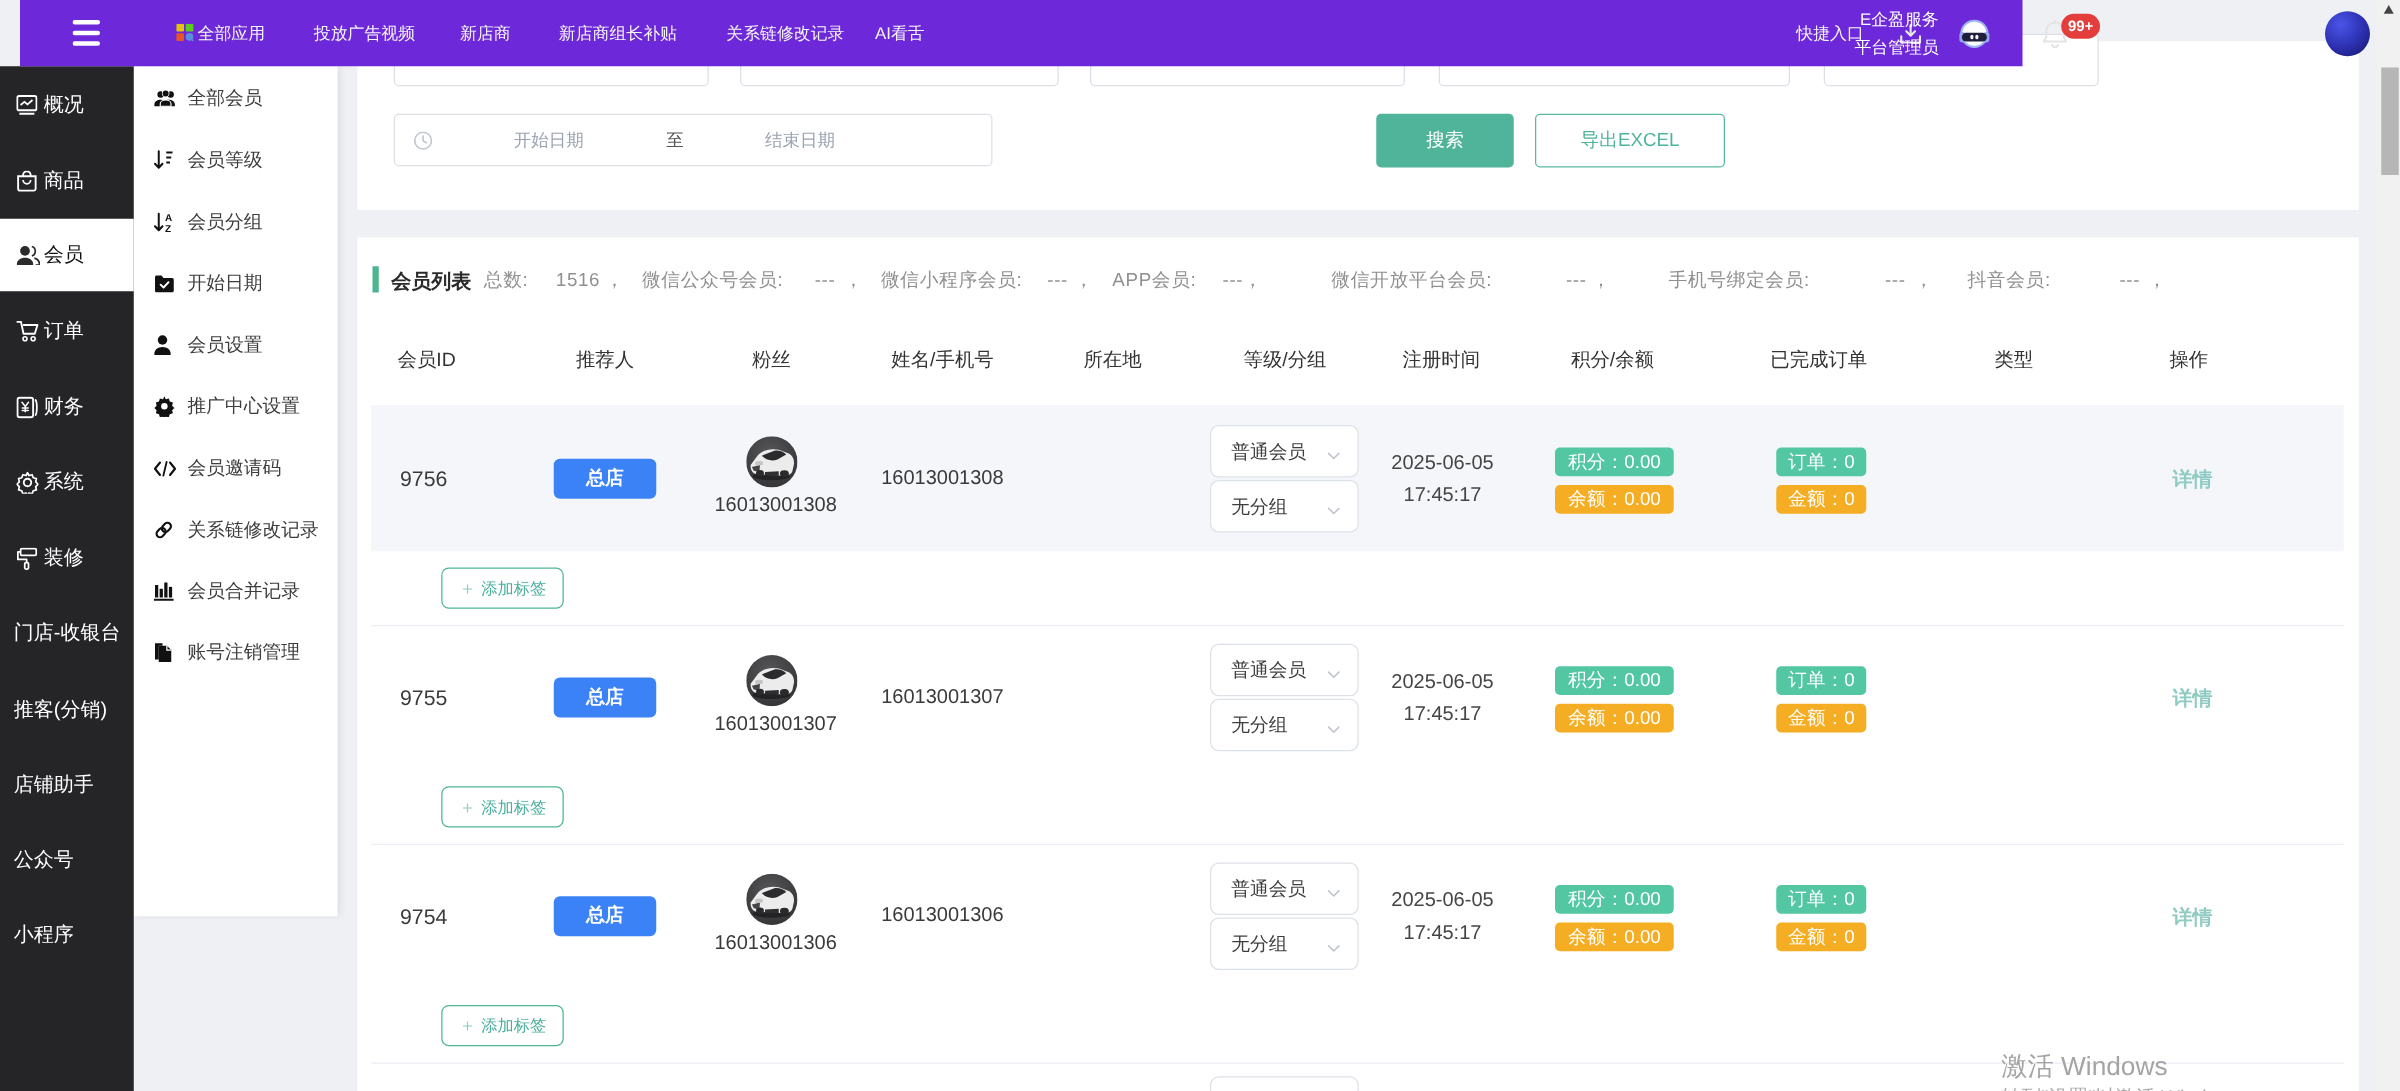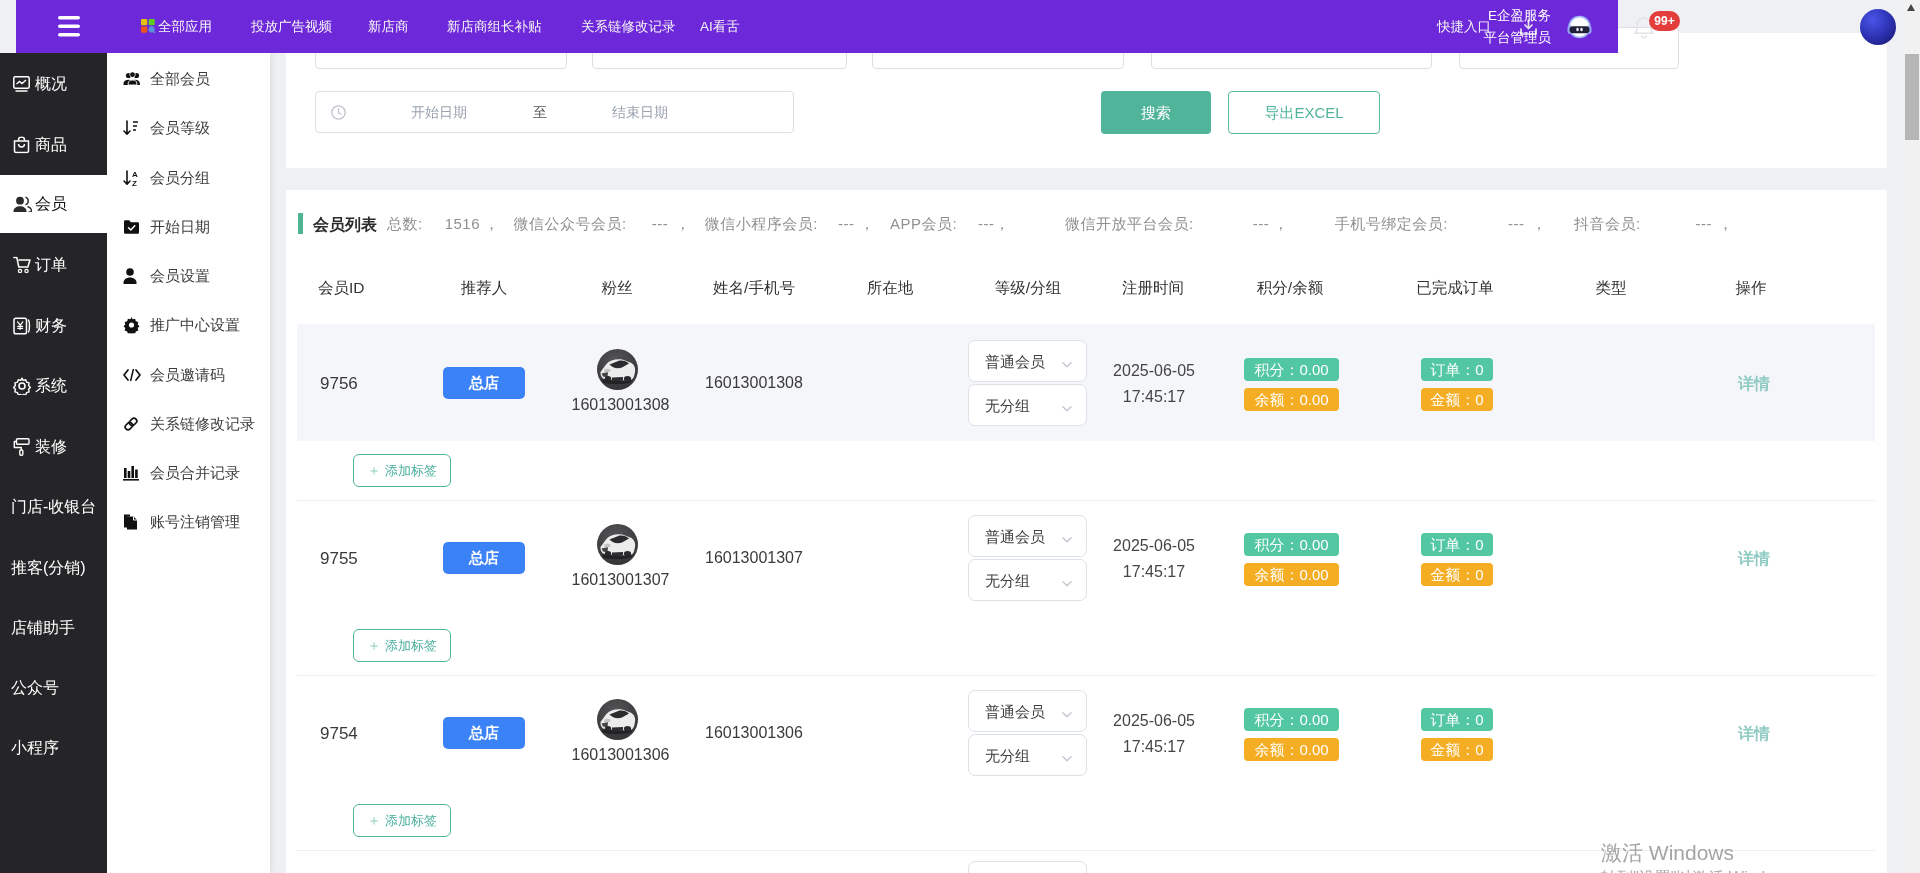--- a/index.html
+++ b/index.html
@@ -18,21 +18,21 @@
 
 
 #sidebar { position:absolute; left:0; top:53px; width:107px; height:820px; background:#252528; z-index:20; }
 .sitem { position:absolute; left:0; width:107px; height:58px; color:#fff; font-size:16px; }
 .sitem .txt { position:absolute; left:35px; top:50%; transform:translateY(-50%); white-space:nowrap; }
 .sitem .txt2 { position:absolute; left:11px; top:50%; transform:translateY(-50%); white-space:nowrap; }
 .sitem svg { position:absolute; left:13px; top:50%; transform:translateY(-50%); }
 .sitem.active { background:#fff; color:#111; }
 
 
-#submenu { position:absolute; left:107px; top:53px; width:163px; height:820px; background:#fff; box-shadow:2px 0 6px rgba(0,0,0,0.08); z-index:10;text-align:center; }
+#submenu { position:absolute; left:107px; top:53px; width:163px; height:680px; background:#fff; box-shadow:2px 0 6px rgba(0,0,0,0.08); z-index:10;text-align:center; }
 .smitem { position:absolute; left:0; width:163px; height:40px; color:#3d3d3d; font-size:15px; }
 .smitem .txt { position:absolute; left:43px; top:50%; transform:translateY(-50%); white-space:nowrap; }
 .smitem svg { position:absolute; left:16px; top:50%; transform:translateY(-50%); }
 
 
 #content { position:absolute; left:270px; top:53px; width:1634px; height:820px; background:#eef0f4; }
 .card { position:absolute; left:16px; width:1601px; background:#fff; }
 #card1 { top:-20px; height:135px; }
 #card2 { top:137px; height:703px; }
 

